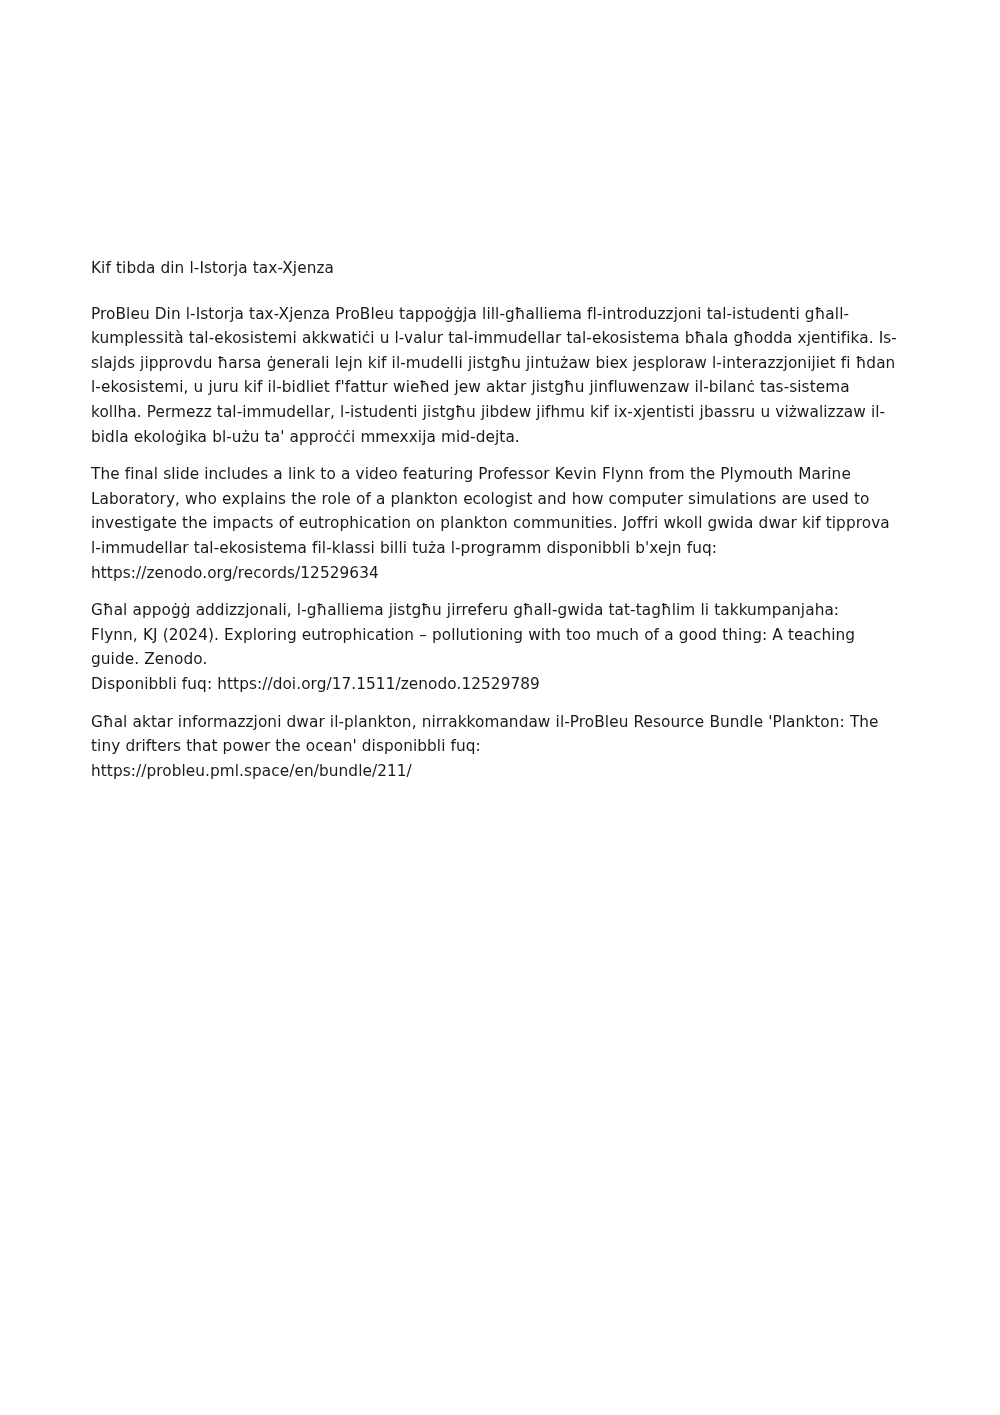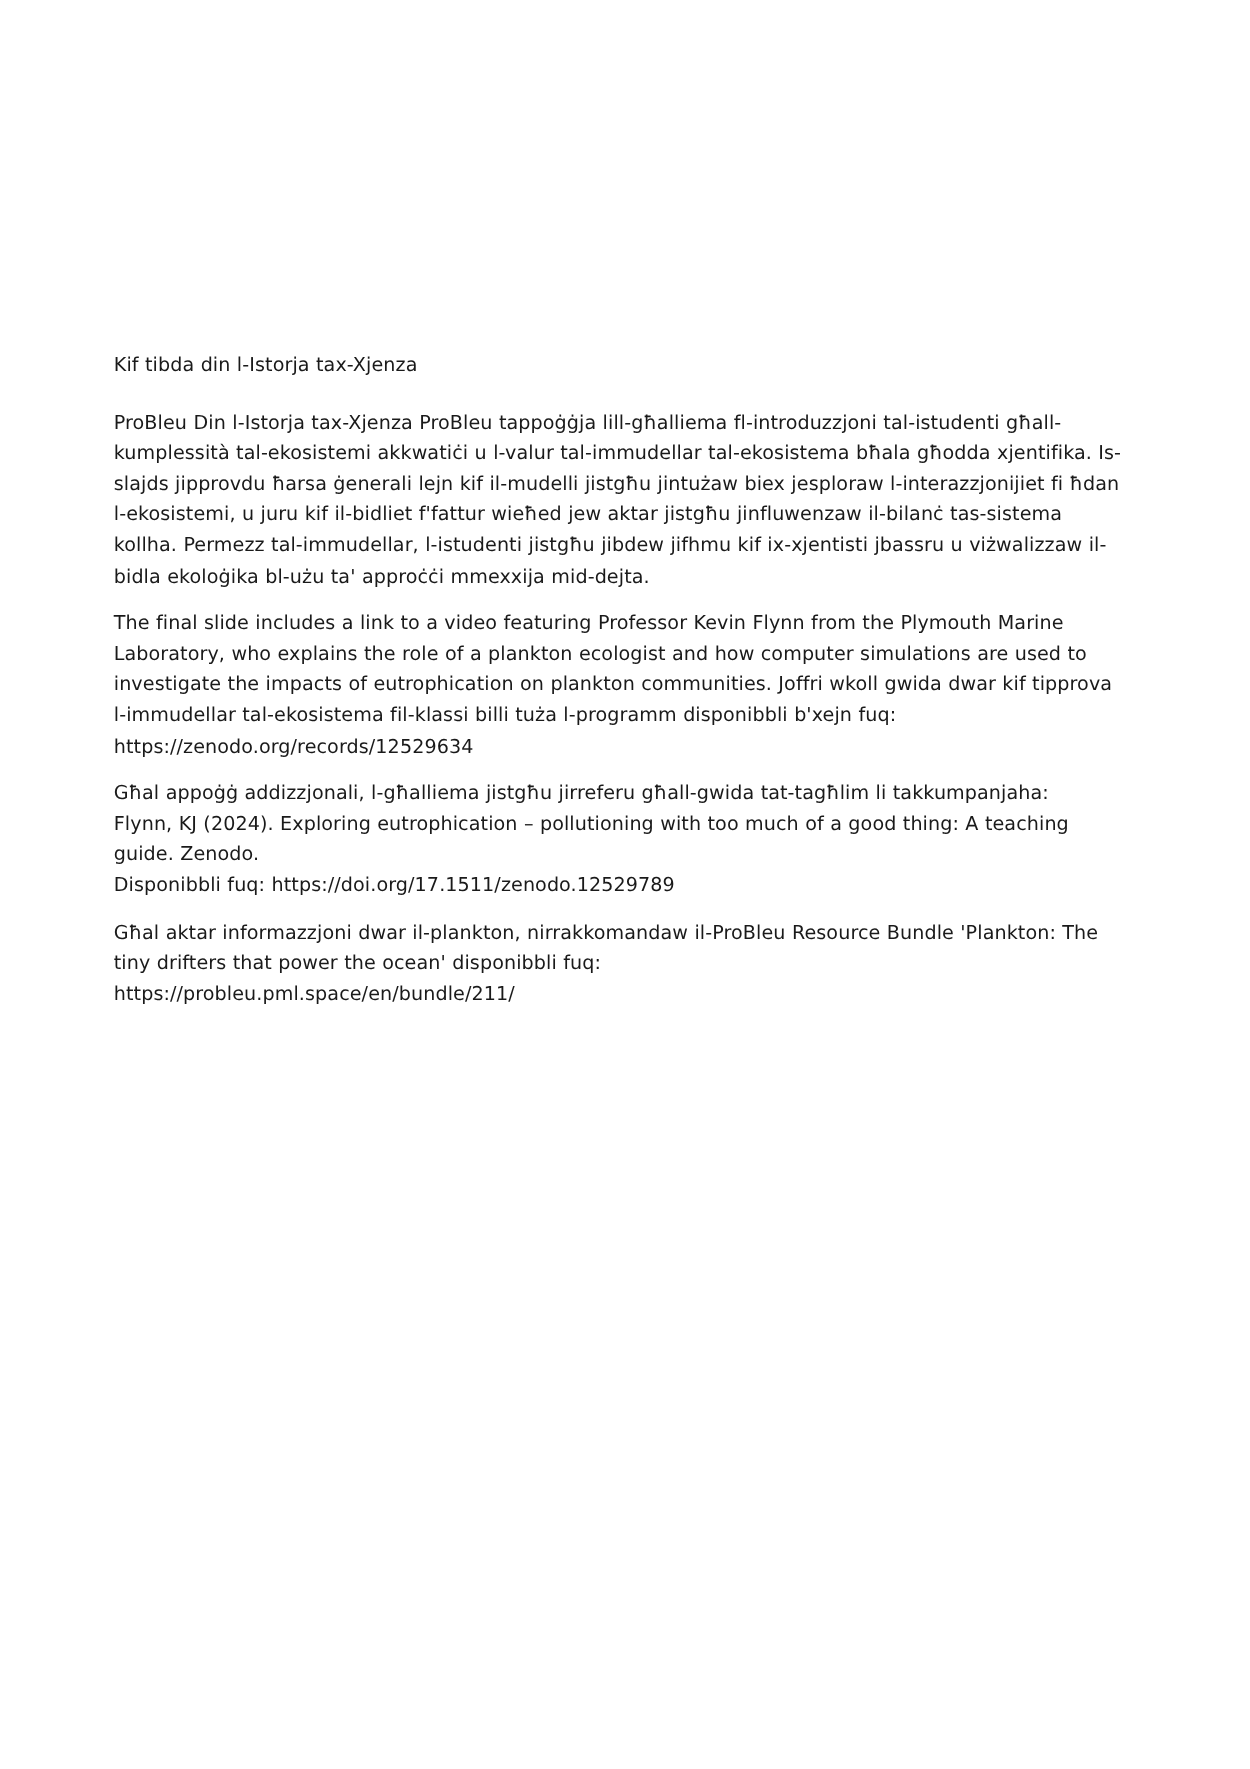--- a/index.html
+++ b/index.html
@@ -17,21 +17,21 @@
   .page {
     position: relative;
     width: 1000px;
     height: 1415px;
     background: #ffffff;
     box-sizing: border-box;
   }
   .content {
     position: absolute;
     left: 91px;
-    top: 280px;
+    top: 256px;
     width: 812px;
   }
   .para {
     font-size: 15.3px;
     line-height: 24.6px;
     margin: 0 0 13px 0;
     color: #1a1a1a;
     letter-spacing: 0.005em;
     word-spacing: 0.01em;
     text-align: left;

